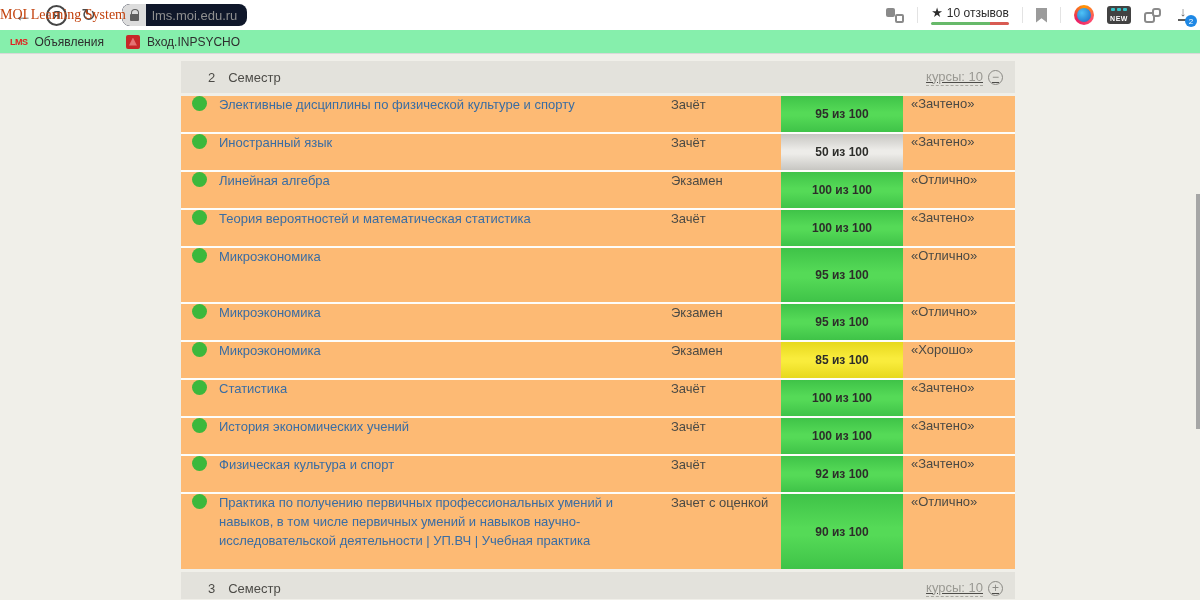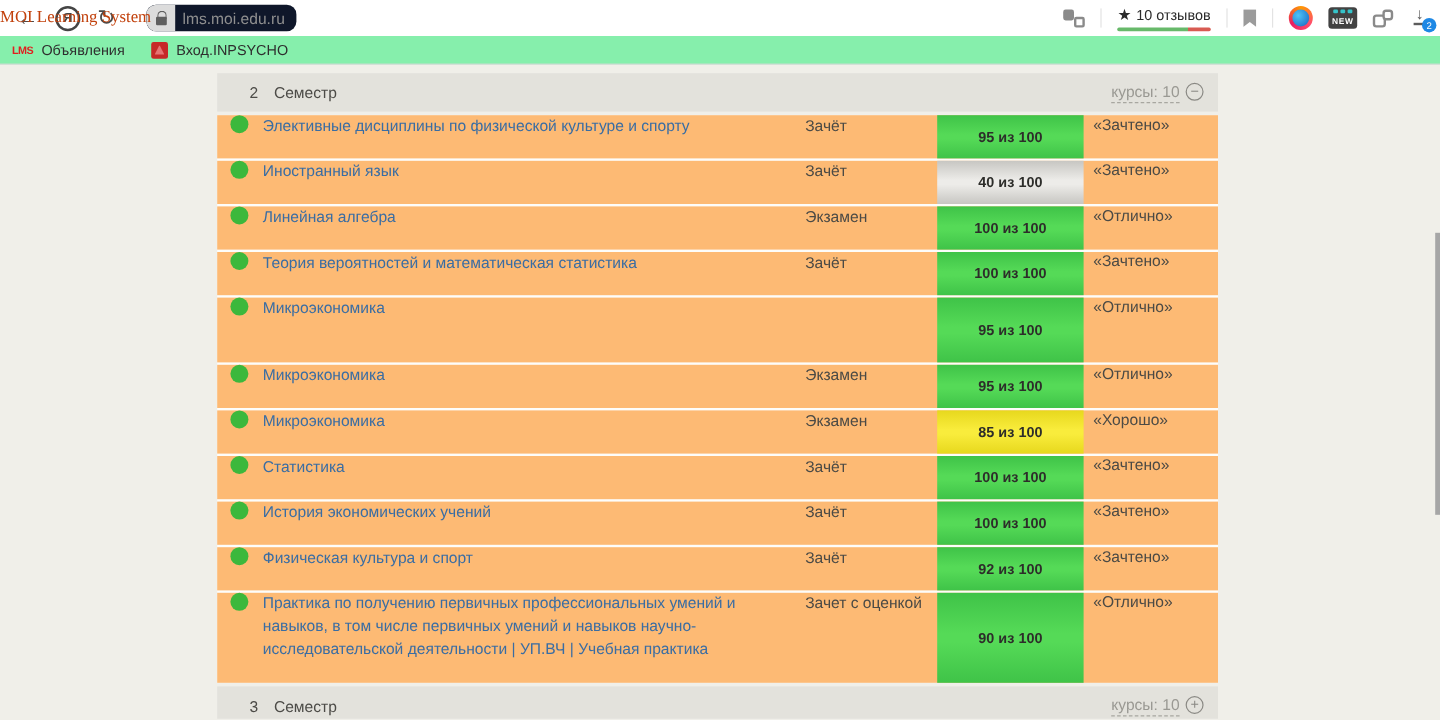--- a/index.html
+++ b/index.html
@@ -58,21 +58,21 @@
   .shield-favicon { width:14px; height:14px; background:#c62828; border-radius:2px; position:relative; }
   .shield-favicon:after { content:""; position:absolute; inset:3px;
     background:#e57373; clip-path:polygon(50% 0,100% 100%,0 100%); }
 
   
   .content { position:relative; height:545px; background:#f0efe9; overflow:hidden; }
   .panel { width:834px; margin:7px 0 0 181px; }
   .band { height:32px; background:#e3e2dc; display:flex; align-items:center;
     padding:0 12px 0 27px; color:#4c4b47; font-size:13px; }
   .band .num { margin-right:13px; }
-  .band-right { margin-left:auto; display:flex; gap:5px; cursor:pointer; }
+  .band-right { margin-left:auto; display:flex; align-items:center; gap:5px; cursor:pointer;text-decoration:underline; }
   .courses-link { color:#9a9993; font-size:13px; border-bottom:1px dashed #a8a7a0; padding-bottom:1px; }
   .circle-toggle { width:15px; height:15px; border:1.5px solid #8a8984; border-radius:50%;
     color:#8a8984; font-size:12px; line-height:12px; display:flex; align-items:center; justify-content:center; }
   .rows-wrap { background:#fdfdfa; margin-top:3px; }
   .row { display:flex; align-items:flex-start; min-height:36px; background:#fdba74; margin-bottom:2px; }
   .row.tall-m { min-height:54px; }
   .row.tall-l { min-height:75px; }
   .col-dot { width:38px; flex:0 0 38px; display:flex; justify-content:flex-start; padding-left:11px; }
   .dot { width:15px; height:15px; border-radius:50%; background:#3cb83c; }
   .col-title { flex:1 1 auto; padding-right:14px; font-size:13px; color:#3a6da3; line-height:1.45; cursor:pointer; }
@@ -175,21 +175,21 @@
     </div>
     <div class="col-grade">«Зачтено»</div>
   </div>
         <div class="row">
     <div class="col-dot">
             <span class="dot"></span>
           </div>
     <div class="col-title">Иностранный язык</div>
     <div class="col-type">Зачёт</div>
     <div class="col-score score-silver">
-      <span>40 из 100</span>
+      <span>50 из 100</span>
     </div>
     <div class="col-grade">«Зачтено»</div>
   </div>
         <div class="row">
     <div class="col-dot">
             <span class="dot"></span>
           </div>
     <div class="col-title">Линейная алгебра</div>
     <div class="col-type">Экзамен</div>
     <div class="col-score score-green">

